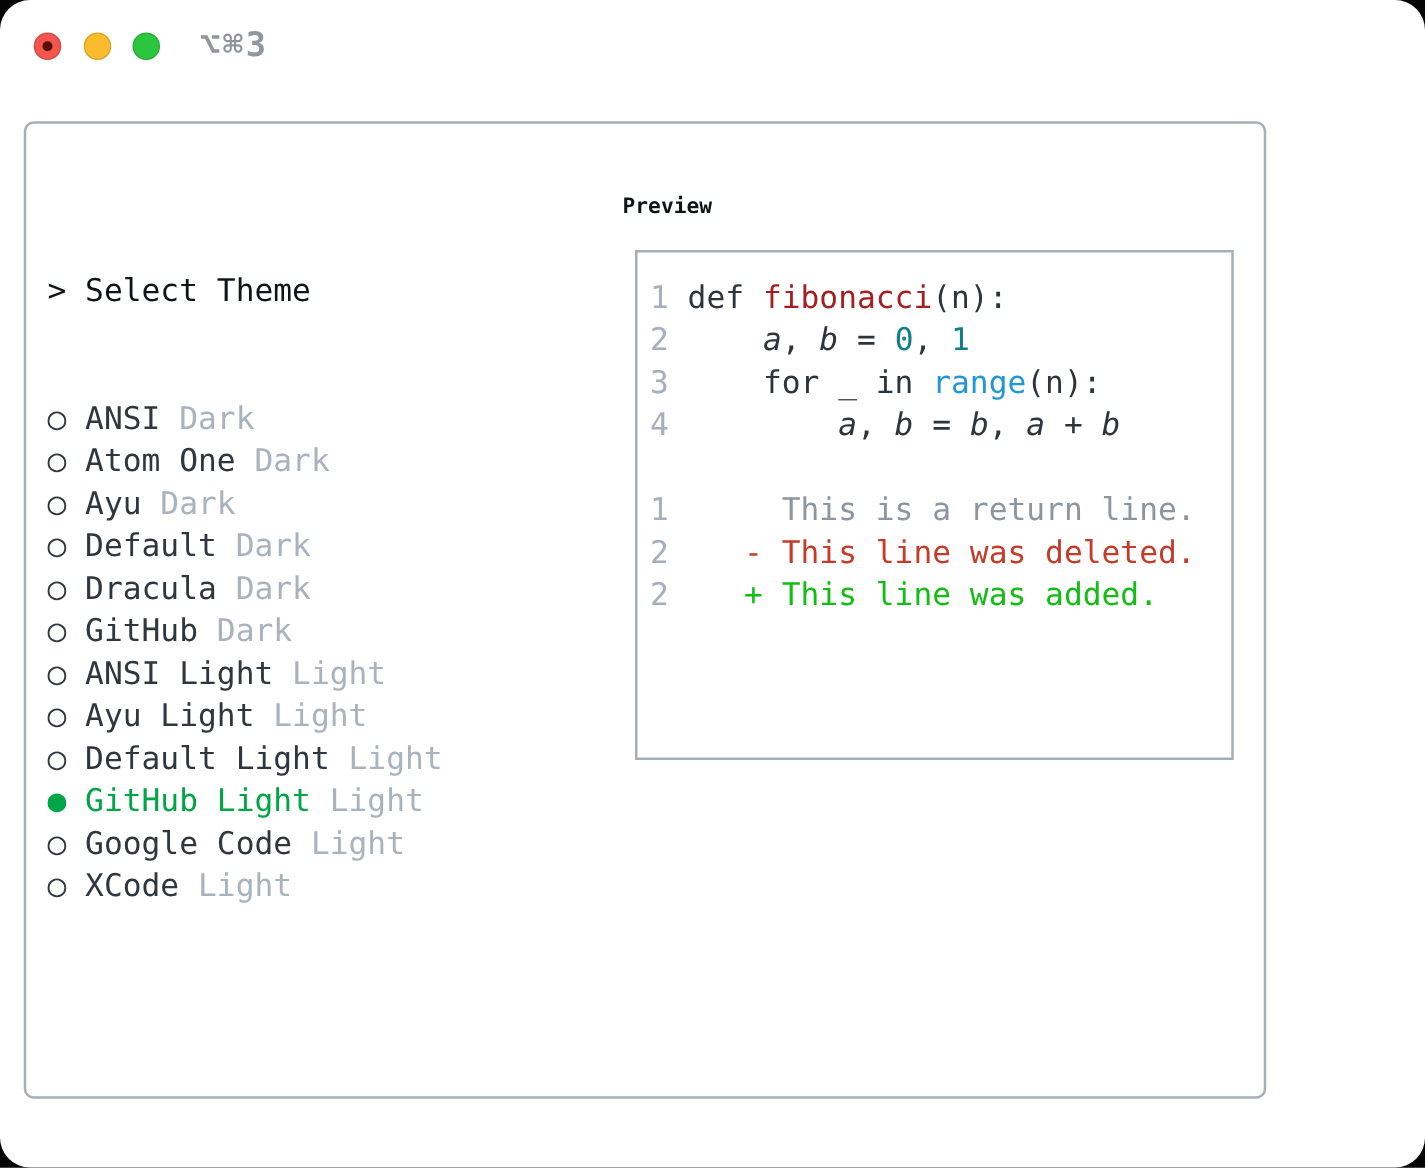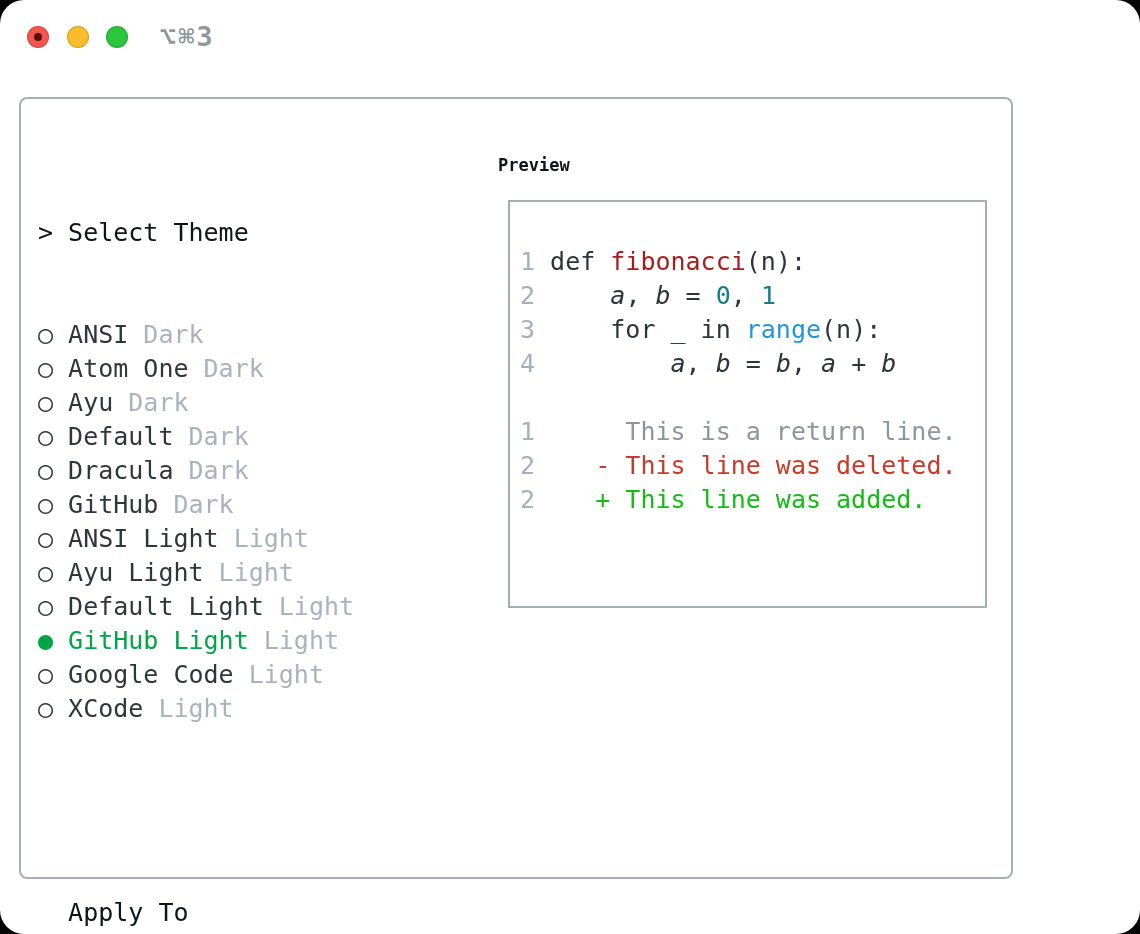--- a/index.html
+++ b/index.html
@@ -24,21 +24,21 @@
   .card{position:absolute;left:19px;top:97px;width:994px;height:782px;border:2px solid var(--border-gray);border-radius:8px;background:#fff}
   .left-col{position:absolute;left:17px;top:49px;font-size:25px;line-height:34px;white-space:pre;color:var(--item-ink)}
   .row{height:34px;white-space:pre}
   .title-row{font-weight:400;color:var(--title-ink)}
   .marker{display:inline-block;width:2ch}
   .sel .marker,.sel .iname{color:var(--selection-green)}
   .tag{color:var(--dim-gray);margin-left:1ch}
   .apply-title{font-weight:400;color:var(--title-ink);padding-left:2ch}
   .preview-title{position:absolute;left:477px;top:49px;font-size:17px;line-height:34px;font-weight:700;color:var(--title-ink)}
   .preview-box{position:absolute;left:487px;top:101px;width:479px;height:408px;border:2px solid var(--border-gray);background:#fff}
-  .code{padding:43px 0 0 10px;font-size:25px;line-height:34px;color:var(--code-ink)}
+  .code{padding:19px 0 0 10px;font-size:25px;line-height:34px;color:var(--code-ink)}
   .cline{height:34px;white-space:pre}
   .lnum{display:inline-block;width:1ch;color:var(--line-number-gray)}
   .tk-plain{color:var(--code-ink)}
   .tk-function{color:var(--function-red)}
   .tk-variable{color:var(--code-ink);font-style:italic}
   .tk-number{color:var(--number-teal)}
   .tk-builtin{color:var(--builtin-blue)}
   .tk-context{color:var(--context-gray)}
   .tk-deleted{color:var(--deleted-red)}
   .tk-added{color:var(--added-green)}
@@ -54,21 +54,20 @@
     <div class="traffic t-min"></div>
     <div class="traffic t-zoom"></div>
     <div class="shortcut">⌥⌘3</div>
   </div>
 
   <div class="card">
     <div class="left-col">
       <div class="row title-row"><span class="marker">&gt;</span><span>Select Theme</span></div>
       <div id="theme-list"><div class="row item"><span class="marker">○</span><span class="iname">ANSI</span><span class="tag">Dark</span></div><div class="row item"><span class="marker">○</span><span class="iname">Atom One</span><span class="tag">Dark</span></div><div class="row item"><span class="marker">○</span><span class="iname">Ayu</span><span class="tag">Dark</span></div><div class="row item"><span class="marker">○</span><span class="iname">Default</span><span class="tag">Dark</span></div><div class="row item"><span class="marker">○</span><span class="iname">Dracula</span><span class="tag">Dark</span></div><div class="row item"><span class="marker">○</span><span class="iname">GitHub</span><span class="tag">Dark</span></div><div class="row item"><span class="marker">○</span><span class="iname">ANSI Light</span><span class="tag">Light</span></div><div class="row item"><span class="marker">○</span><span class="iname">Ayu Light</span><span class="tag">Light</span></div><div class="row item"><span class="marker">○</span><span class="iname">Default Light</span><span class="tag">Light</span></div><div class="row item sel"><span class="marker">●</span><span class="iname">GitHub Light</span><span class="tag">Light</span></div><div class="row item"><span class="marker">○</span><span class="iname">Google Code</span><span class="tag">Light</span></div><div class="row item"><span class="marker">○</span><span class="iname">XCode</span><span class="tag">Light</span></div></div>
       <div class="row"> </div>
-      <div class="row apply-title">Apply To</div>
       
       
       
     </div>
 
     <div class="preview-title">Preview</div>
     <div class="preview-box">
       <div class="code" id="code-block">
           <div class="cline"><span class="lnum">1</span><span class="tk-plain"> def </span><span class="tk-function">fibonacci</span><span class="tk-plain">(n):</span></div>
           <div class="cline"><span class="lnum">2</span><span class="tk-plain">     </span><span class="tk-variable">a</span><span class="tk-plain">, </span><span class="tk-variable">b</span><span class="tk-plain"> = </span><span class="tk-number">0</span><span class="tk-plain">, </span><span class="tk-number">1</span></div>

